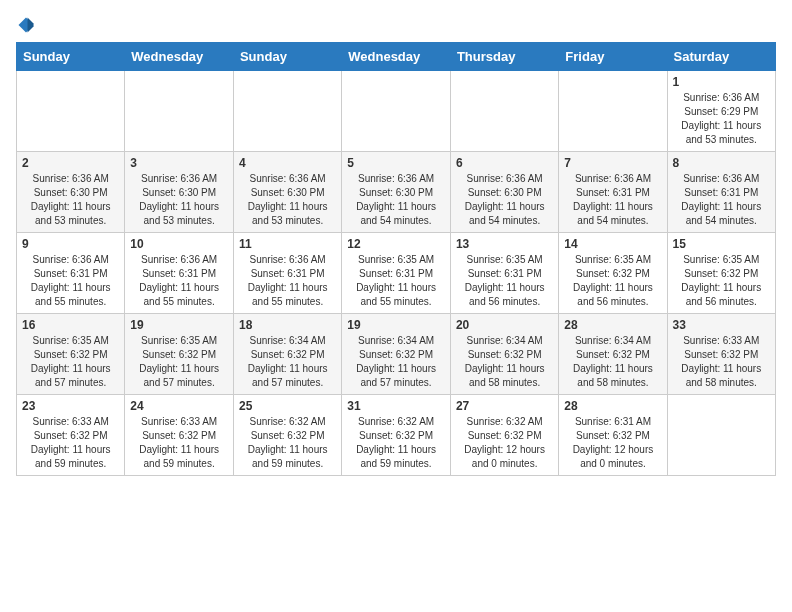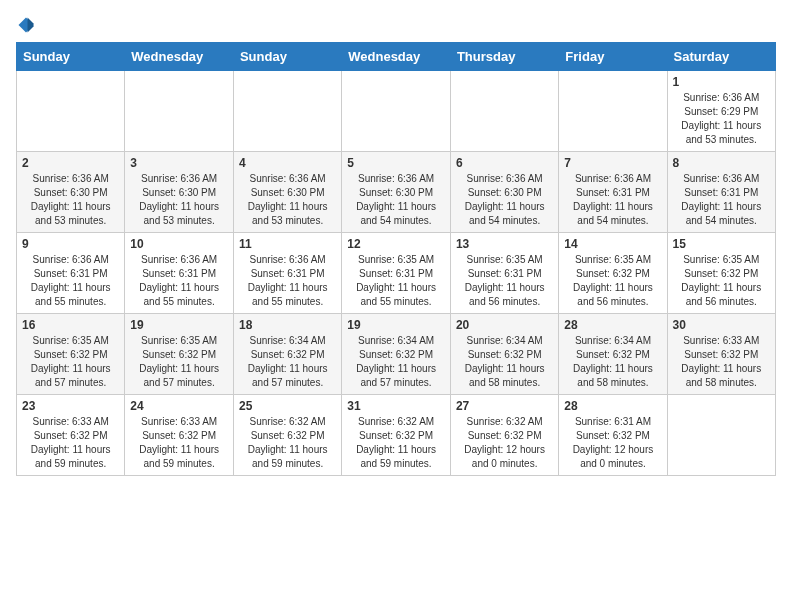--- a/index.html
+++ b/index.html
@@ -222,21 +222,21 @@
           </td>
           <td>
             <span class="day-number">20</span>
             <div class="day-info">Sunrise: 6:34 AM<br>Sunset: 6:32 PM<br>Daylight: 11 hours<br>and 58 minutes.</div>
           </td>
           <td>
             <span class="day-number">28</span>
             <div class="day-info">Sunrise: 6:34 AM<br>Sunset: 6:32 PM<br>Daylight: 11 hours<br>and 58 minutes.</div>
           </td>
           <td>
-            <span class="day-number">30</span>
+            <span class="day-number">33</span>
             <div class="day-info">Sunrise: 6:33 AM<br>Sunset: 6:32 PM<br>Daylight: 11 hours<br>and 58 minutes.</div>
           </td>
         </tr>
         <tr>
           <td>
             <span class="day-number">23</span>
             <div class="day-info">Sunrise: 6:33 AM<br>Sunset: 6:32 PM<br>Daylight: 11 hours<br>and 59 minutes.</div>
           </td>
           <td>
             <span class="day-number">24</span>

